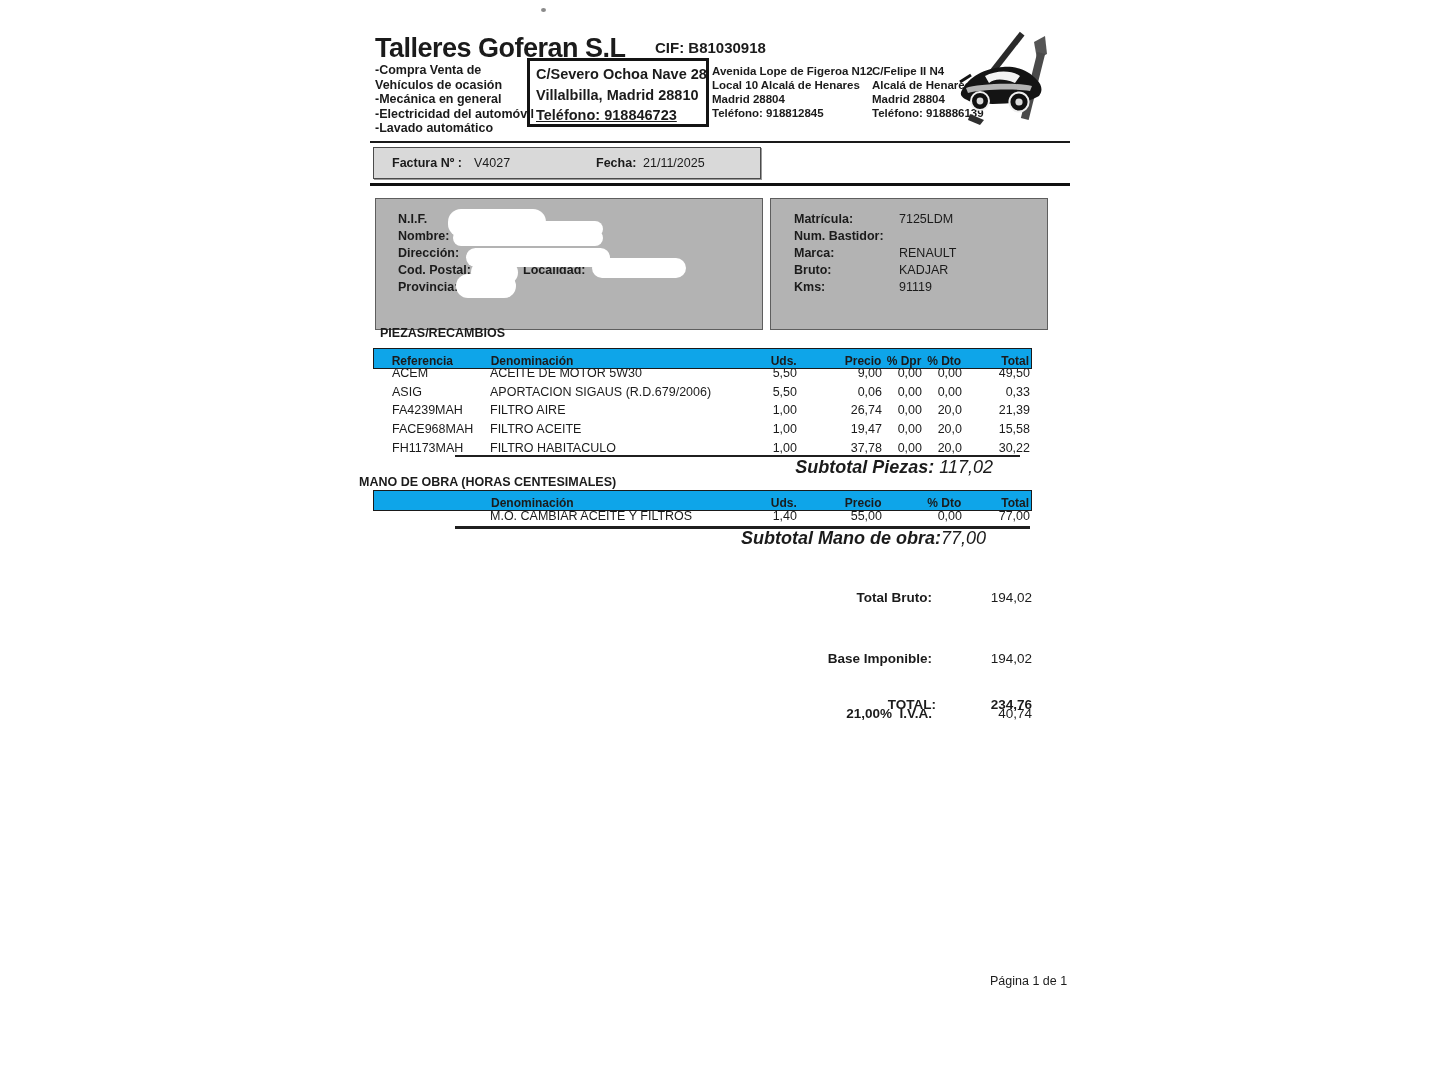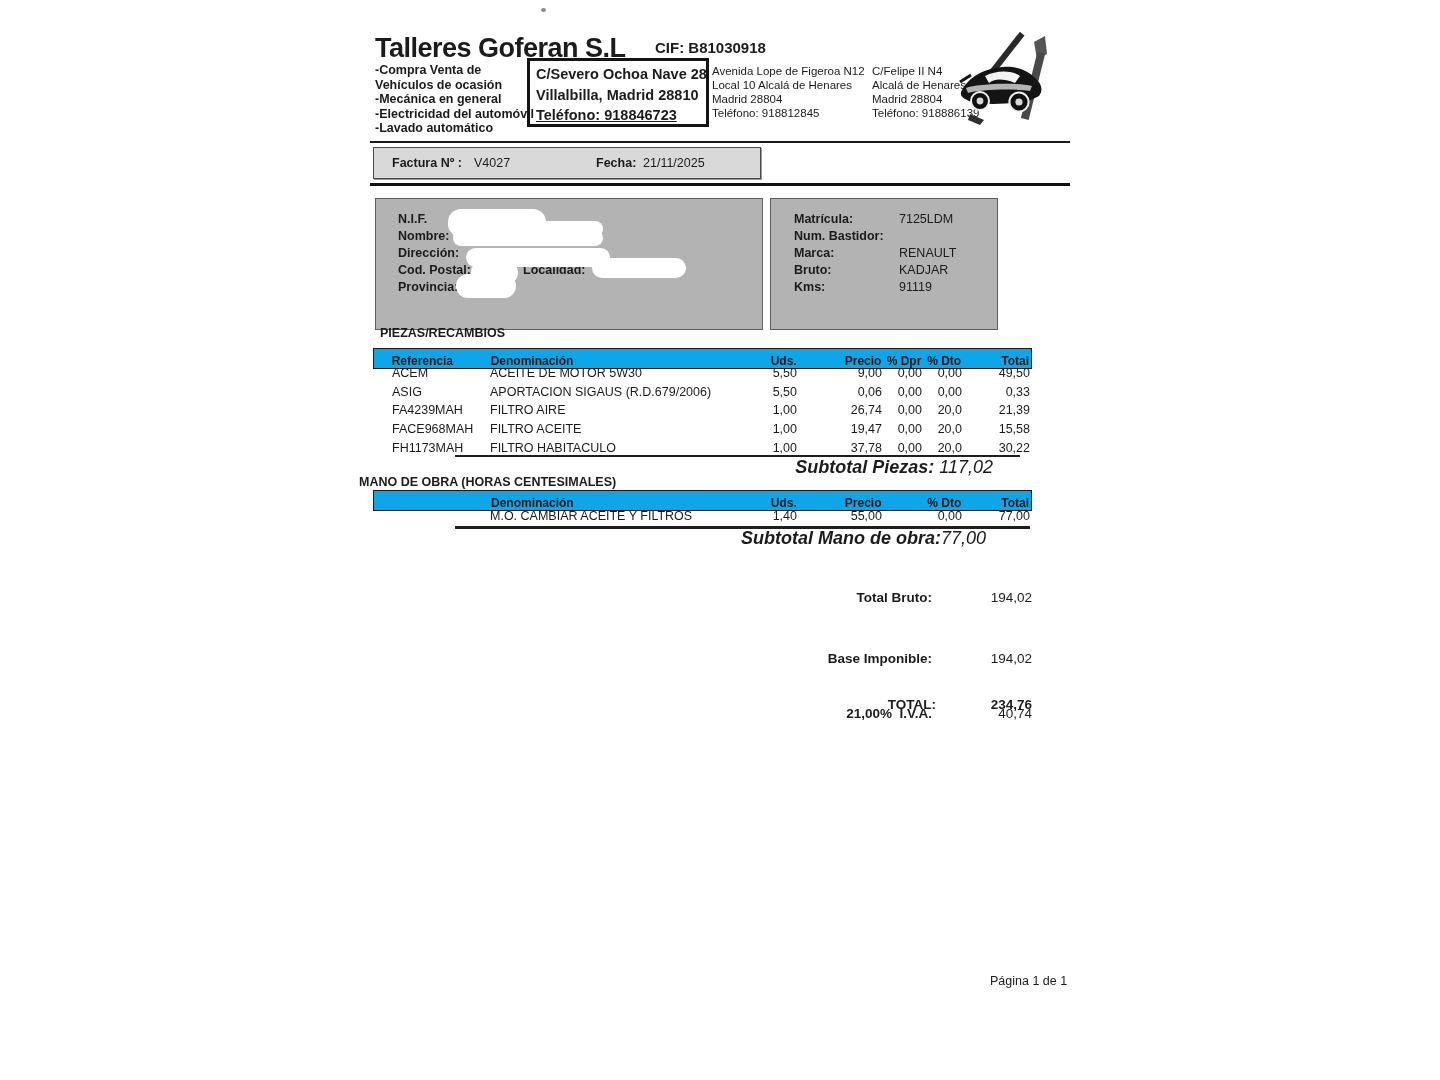--- a/index.html
+++ b/index.html
@@ -13,21 +13,21 @@
   
   .company-name { left:375px; top:33px; font-size:27px; font-weight:700; letter-spacing:-0.5px; }
   .cif { left:655px; top:39px; font-size:15px; font-weight:700; }
   .services { left:375px; top:63px; font-size:12.5px; font-weight:700; line-height:14.6px; }
   .addr-box {
     left:527px; top:58px; width:182px; height:69px;
     border:3px solid #141414; padding:3px 0 0 6px;
     font-size:14.5px; font-weight:700; line-height:20.5px; white-space:nowrap;
   }
   .addr-box .phone { text-decoration:underline; }
-  .branch { font-size:11.5px; font-weight:400; line-height:14px; white-space:nowrap; }
+  .branch { font-size:11.5px; font-weight:700; line-height:14px; white-space:nowrap; }
   .branch1 { left:712px; top:64px; }
   .branch2 { left:872px; top:64px; }
   .logo { left:956px; top:30px; }
 
   .speck1 { left:541px; top:8px; width:5px; height:4px; background:#8a8a8a; border-radius:50%; }
   .speck2 { left:553px; top:175px; width:3px; height:3px; background:#3a3a3a; border-radius:50%; }
 
   
   .rule-thin  { left:370px; top:141px; width:700px; height:2px; background:#1a1a1a; }
   .rule-thick { left:370px; top:183px; width:700px; height:3px; background:#101010; }
@@ -39,21 +39,21 @@
   }
   .factura-box span { position:absolute; top:8px; font-size:12.5px; }
   .f-num-label  { left:18px;  font-weight:700; }
   .f-num        { left:100px; }
   .f-date-label { left:222px; font-weight:700; }
   .f-date       { left:269px; }
 
   
   .gray-box { background:#b3b3b3; border:1px solid #5e5e5e; }
   .client-box  { left:375px; top:198px; width:388px; height:132px; }
-  .vehicle-box { left:770px; top:198px; width:228px; height:132px; }
+  .vehicle-box { left:770px; top:198px; width:278px; height:132px; }
   .gb-lab { position:absolute; font-size:12.5px; font-weight:700; white-space:nowrap; }
   .gb-val { position:absolute; font-size:12.5px; white-space:nowrap; }
   .blob { position:absolute; background:#fff; border-radius:13px; }
 
   
   .sec-title { font-size:12.5px; font-weight:700; }
   .head-bar {
     left:373px; width:659px; height:21px;
     background:#0ea5e9; border:1px solid #1a1a1a;
     display:flex; align-items:flex-end; font-size:12px; font-weight:700; line-height:13px;

